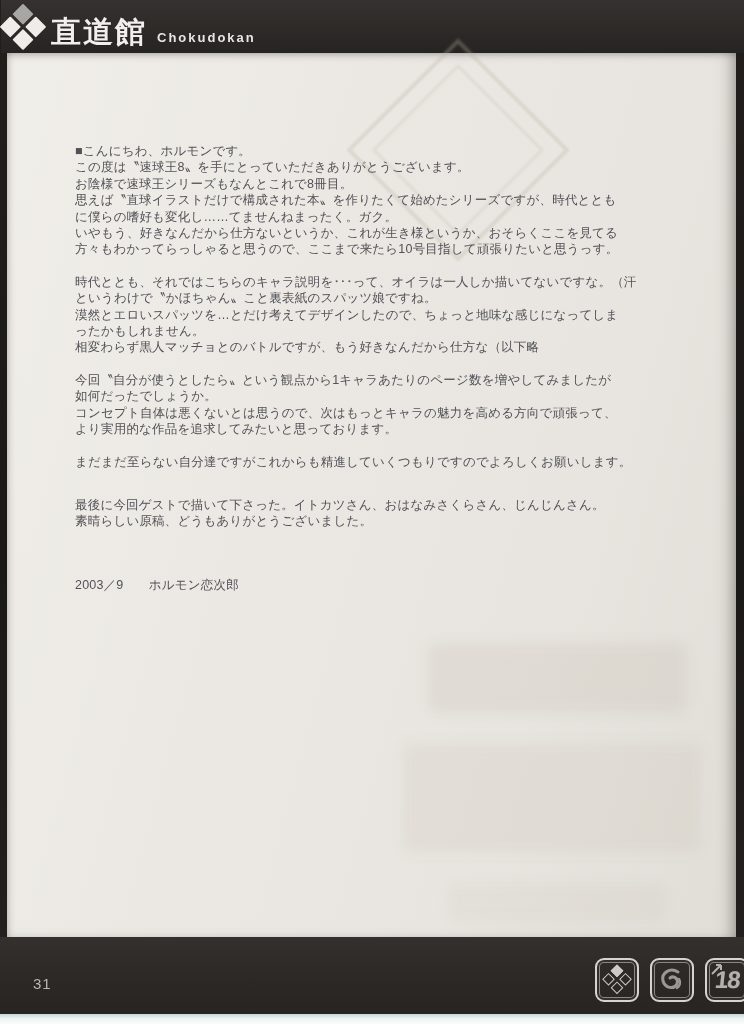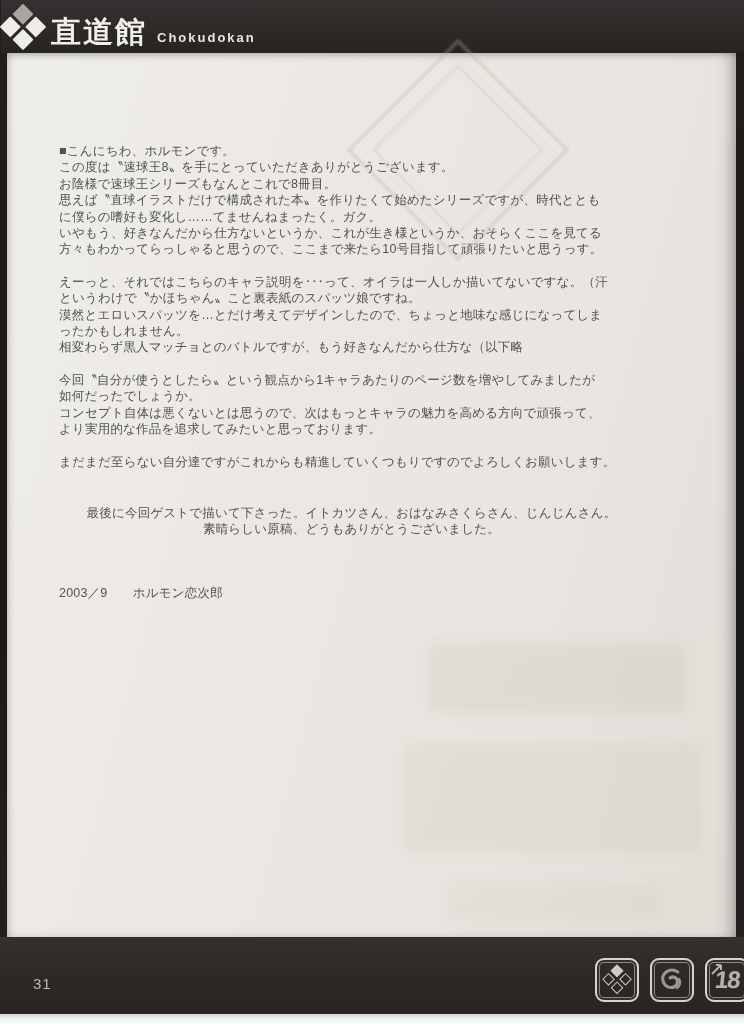--- a/index.html
+++ b/index.html
@@ -43,25 +43,25 @@
   .watermark .inner{
     position:absolute;left:14px;top:14px;right:14px;bottom:14px;
     border:3px solid rgba(185,177,158,.22);
   }
   .smudge{position:absolute;background:rgba(168,158,138,.14);filter:blur(7px);border-radius:8px;}
   .smudge.s1{left:420px;top:590px;width:260px;height:70px;}
   .smudge.s2{left:395px;top:690px;width:300px;height:110px;opacity:.8;}
   .smudge.s3{left:440px;top:830px;width:220px;height:40px;opacity:.6;}
   
   .afterword{
-    position:absolute;left:52px;top:90px;width:585px;
+    position:absolute;left:68px;top:90px;width:585px;
     color:#515156;font-size:12.5px;line-height:16.4px;letter-spacing:.2px;
   }
   .para{white-space:pre-line;margin:0 0 16px 0;}
-  .para.gap-l{margin-top:35px;text-align:center;}
+  .para.gap-l{margin-top:27px;}
   .signature{white-space:pre-line;margin-top:47px;}
   
   .footer-band{
     position:absolute;left:0;top:937px;width:744px;height:77px;
     background:linear-gradient(180deg,#33302e 0%,#2c2927 50%,#272422 100%);
   }
   .page-number{
     position:absolute;left:33px;top:38px;color:#b9b7b2;font-size:15px;letter-spacing:1px;
   }
   .publisher{
@@ -115,21 +115,21 @@
   <div class="smudge s3"></div>
 
   <div class="afterword">
     <div class="para">■こんにちわ、ホルモンです。
 この度は〝速球王8〟を手にとっていただきありがとうございます。
 お陰様で速球王シリーズもなんとこれで8冊目。
 思えば〝直球イラストだけで構成された本〟を作りたくて始めたシリーズですが、時代ととも
 に僕らの嗜好も変化し……てませんねまったく。ガク。
 いやもう、好きなんだから仕方ないというか、これが生き様というか、おそらくここを見てる
 方々もわかってらっしゃると思うので、ここまで来たら10号目指して頑張りたいと思うっす。</div>
-    <div class="para">えーっと、それではこちらのキャラ説明を･･･って、オイラは一人しか描いてないですな。（汗
+    <div class="para">時代ととも、それではこちらのキャラ説明を･･･って、オイラは一人しか描いてないですな。（汗
 というわけで〝かほちゃん〟こと裏表紙のスパッツ娘ですね。
 漠然とエロいスパッツを…とだけ考えてデザインしたので、ちょっと地味な感じになってしま
 ったかもしれません。
 相変わらず黒人マッチョとのバトルですが、もう好きなんだから仕方な（以下略</div>
     <div class="para">今回〝自分が使うとしたら〟という観点から1キャラあたりのページ数を増やしてみましたが
 如何だったでしょうか。
 コンセプト自体は悪くないとは思うので、次はもっとキャラの魅力を高める方向で頑張って、
 より実用的な作品を追求してみたいと思っております。</div>
     <div class="para gap-s">まだまだ至らない自分達ですがこれからも精進していくつもりですのでよろしくお願いします。</div>
     <div class="para gap-l">最後に今回ゲストで描いて下さった。イトカツさん、おはなみさくらさん、じんじんさん。

